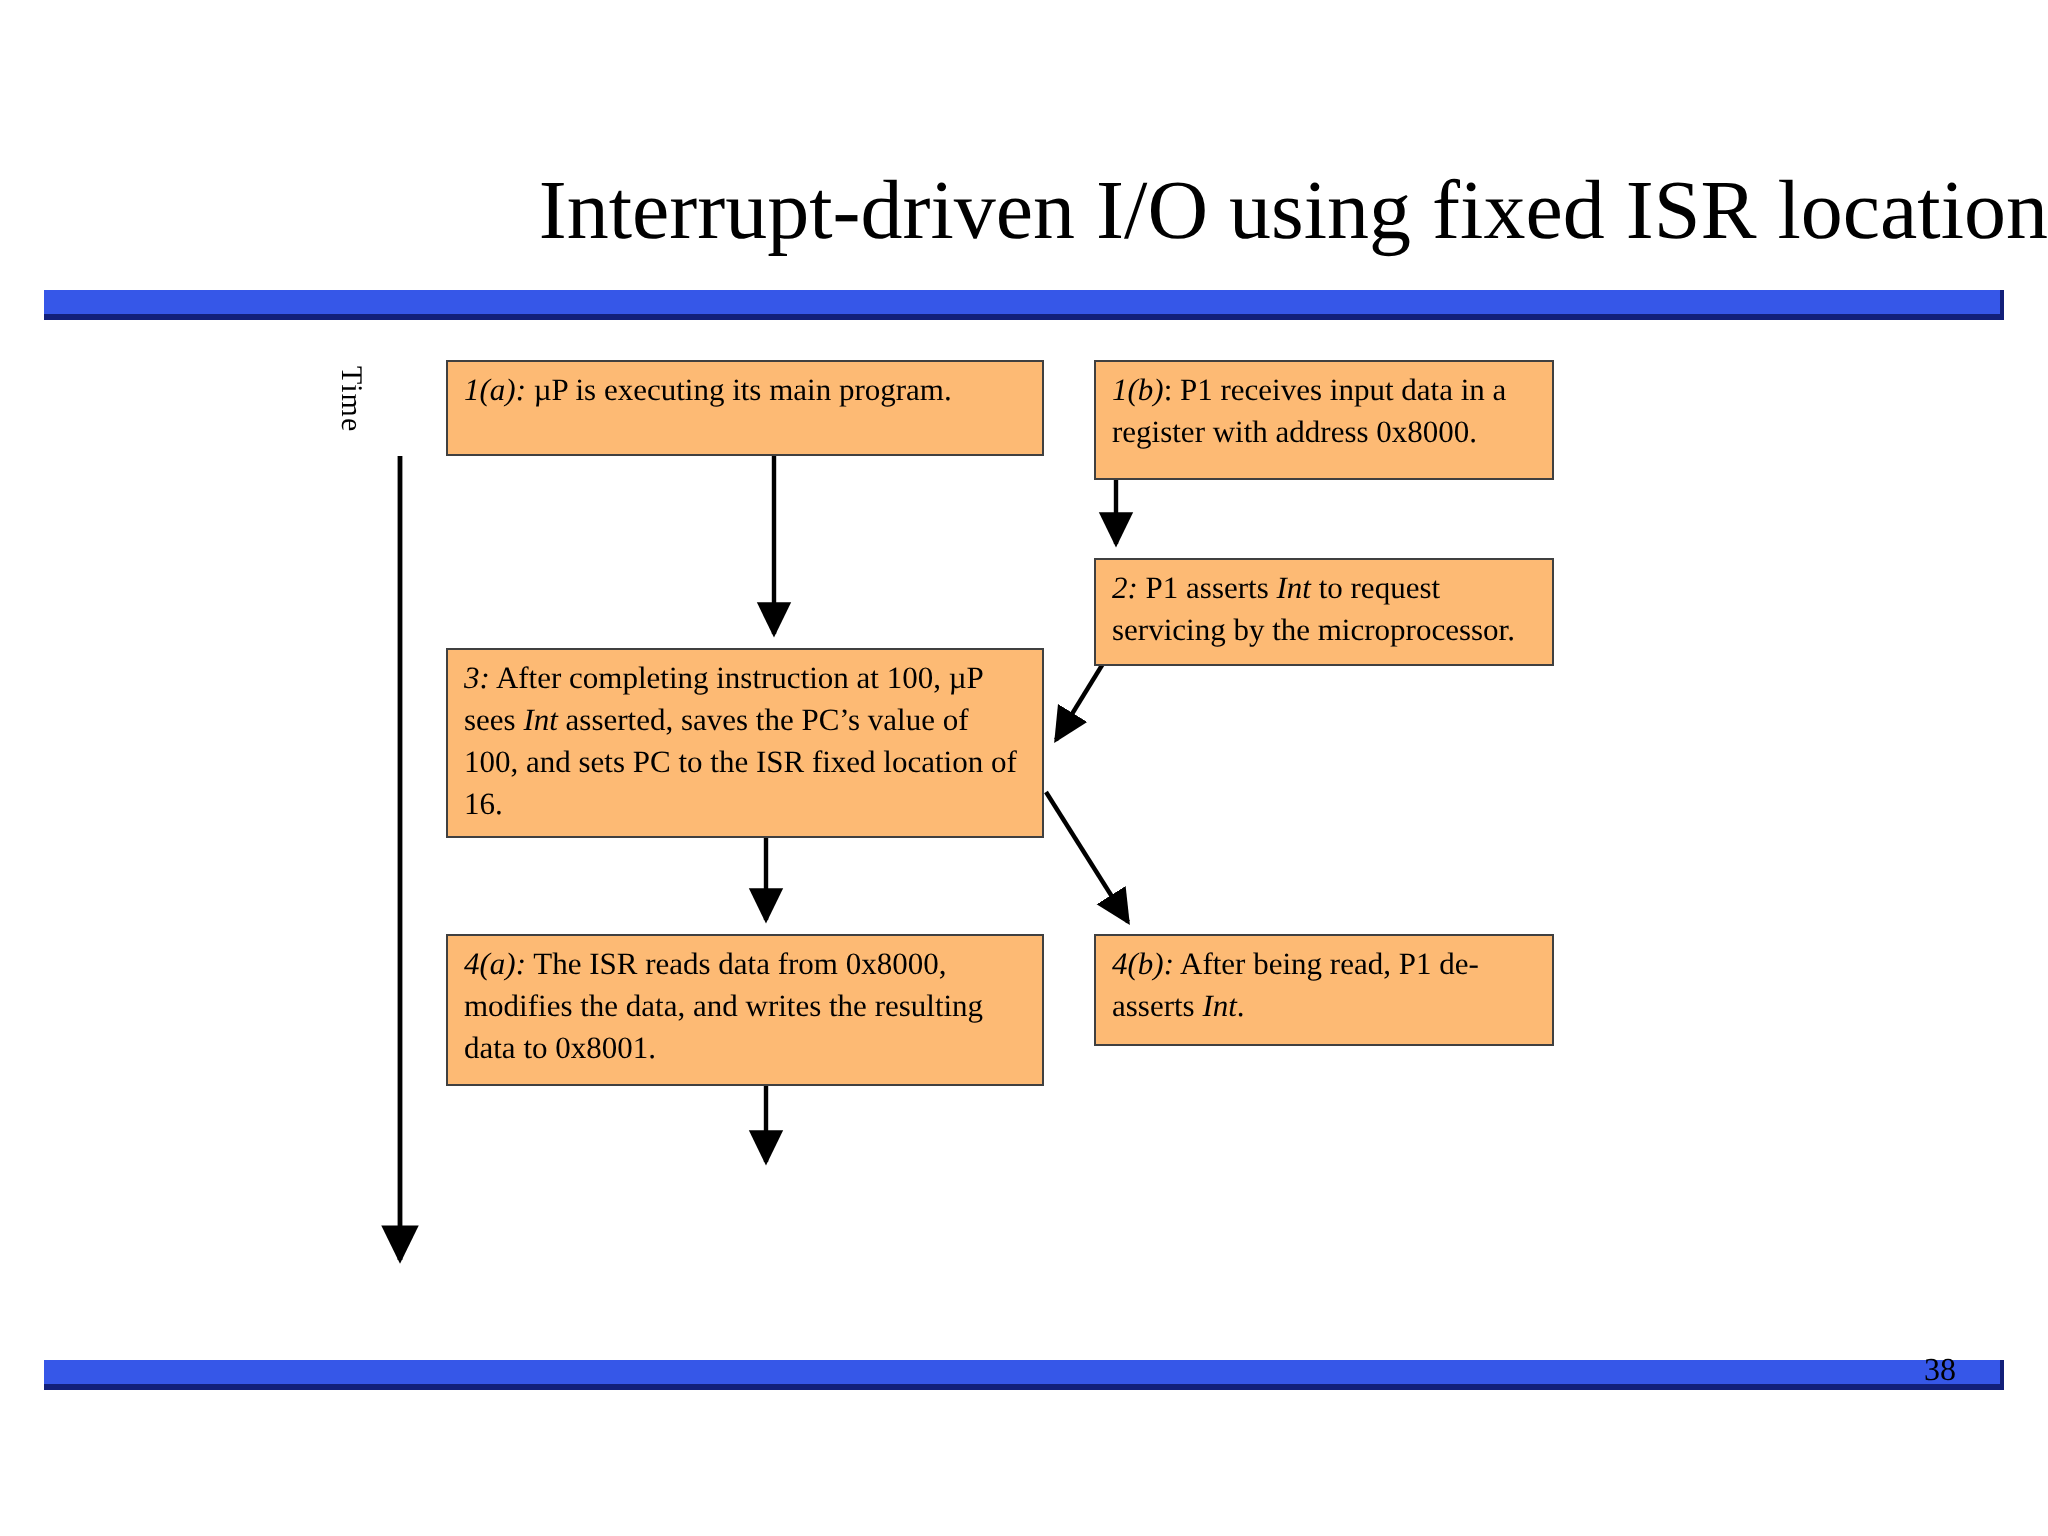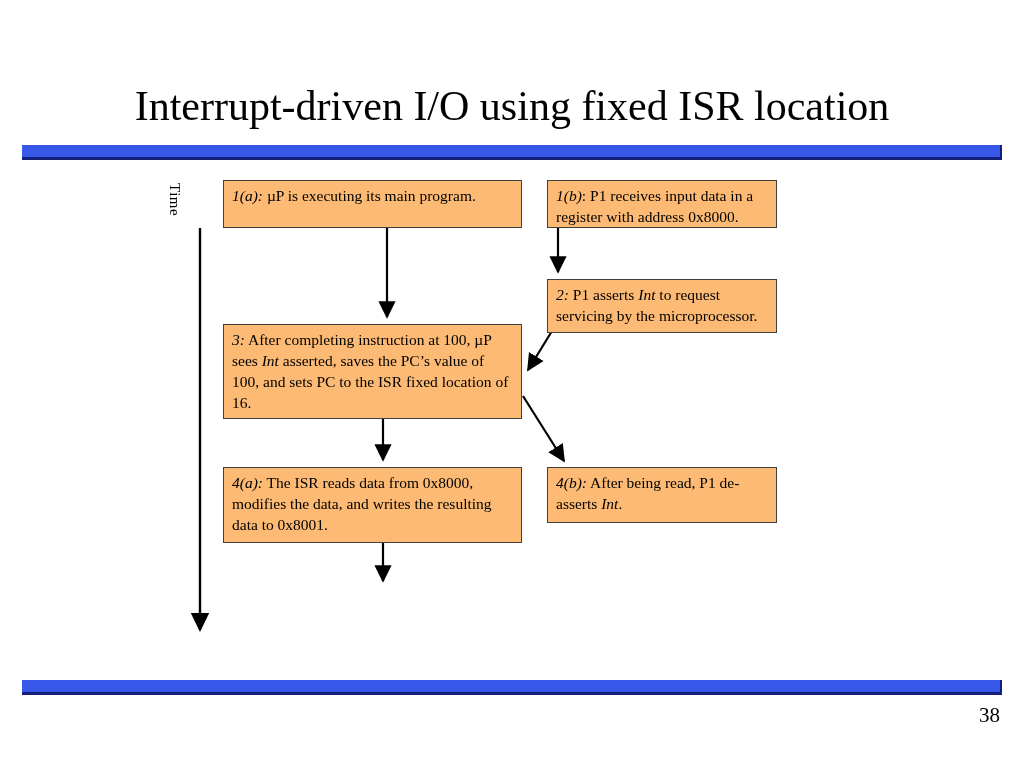--- a/index.html
+++ b/index.html
@@ -16,21 +16,21 @@
     font-family: "Liberation Serif", "DejaVu Serif", serif;
     color: #000000;
   }
 
   
   #slide-title {
     position: absolute;
     left: 0;
     top: 52px;
     width: 1024px;
-    text-align: center;
+    text-align: right;
     font-family: "Liberation Serif", "DejaVu Serif", serif;
     font-size: 42px;
     font-weight: normal;
     letter-spacing: 0px;
     line-height: 52px;
     white-space: nowrap;
   }
 
   
   .blue-bar {
@@ -58,21 +58,21 @@
     font-family: "Liberation Serif", "DejaVu Serif", serif;
   }
   .flow-box .lead {
     font-style: italic;
   }
   .flow-box .em {
     font-style: italic;
   }
 
   #box-1a { left: 223px; top: 180px; width: 299px; height: 48px; }
-  #box-1b { left: 547px; top: 180px; width: 230px; height: 48px; }
+  #box-1b { left: 547px; top: 180px; width: 230px; height: 60px; }
   #box-2  { left: 547px; top: 279px; width: 230px; height: 54px; }
   #box-3  { left: 223px; top: 324px; width: 299px; height: 95px; }
   #box-4a { left: 223px; top: 467px; width: 299px; height: 76px; }
   #box-4b { left: 547px; top: 467px; width: 230px; height: 56px; }
   #box-5  { left: 223px; top: 588px; width: 299px; height: 66px; }
 
   
   #time-label {
     position: absolute;
     left: 183px;
@@ -111,25 +111,25 @@
     font-style: italic;
   }
   #footer-credit .copy {
     font-size: 12.5px;
     font-weight: normal;
     font-style: normal;
   }
   #page-number {
     position: absolute;
     left: 940px;
-    top: 703px;
+    top: 677px;
     width: 60px;
-    font-size: 21px;
-    font-family: "Liberation Serif", "DejaVu Serif", serif;
-    text-align: right;
+    font-size: 16px;
+    font-family: "Liberation Serif", "DejaVu Serif", serif;
+    text-align: center;
   }
 </style>
 </head>
 <body>
 
 <div id="slide">
 
   <h1 id="slide-title">Interrupt-driven I/O using fixed ISR location</h1>
 
   <div class="blue-bar" id="blue-bar-top"></div>

